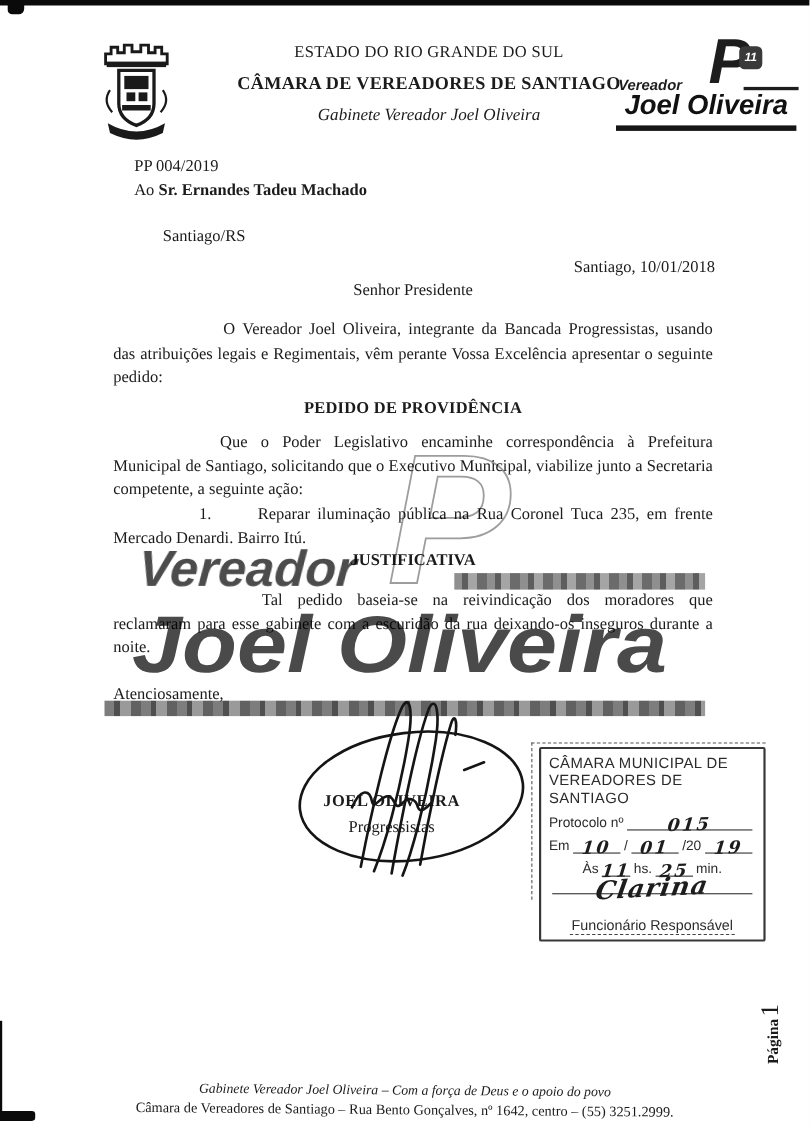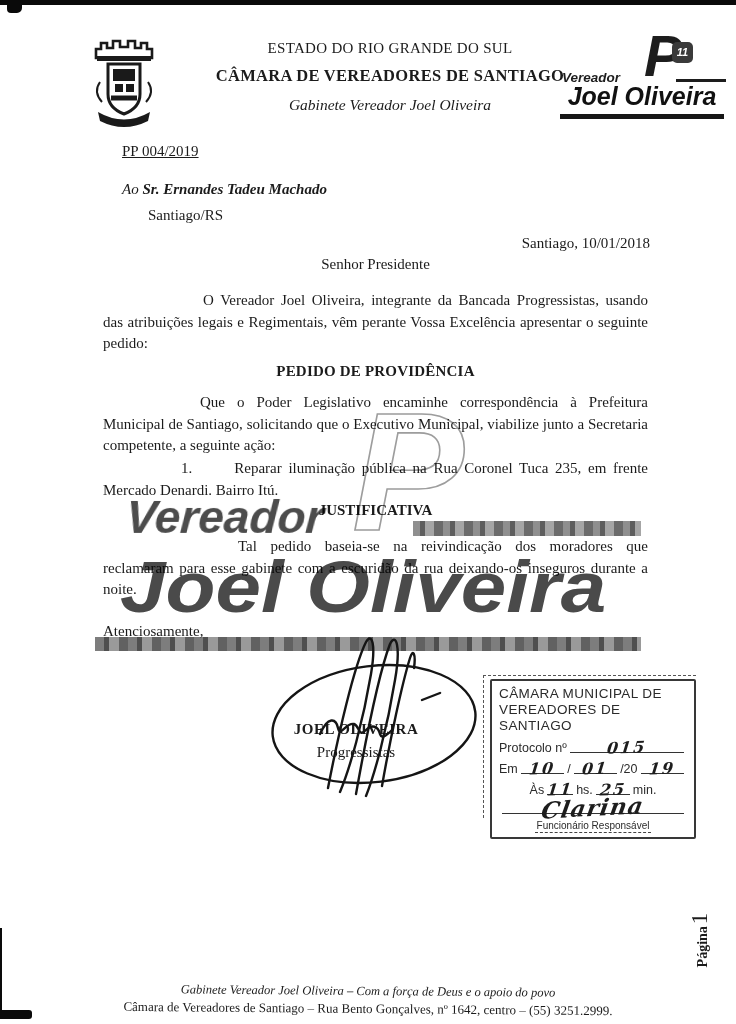--- a/index.html
+++ b/index.html
@@ -30,22 +30,22 @@
   .logo-topline{position:absolute;left:118px;top:45px;width:50px;height:3px;background:#1d1d1d;}
   .logo-vereador{position:absolute;left:4px;top:36px;font-family:"Liberation Sans",sans-serif;
                  font-weight:bold;font-style:italic;font-size:13.5px;color:#1d1d1d;}
   .logo-name{position:absolute;left:0;top:48px;width:168px;text-align:center;
              font-family:"Liberation Sans",sans-serif;font-weight:bold;font-style:italic;
              font-size:25px;color:#111;}
   .logo-underline{position:absolute;left:2px;top:80px;width:164px;height:4.5px;background:#161616;}
 
   
   .txt{position:absolute;font-size:15px;line-height:21.5px;z-index:2;}
-  .ref{left:122px;top:141px;text-decoration:underline;}
-  .addr1{left:122px;top:179px;font-style:italic;}
+  .ref{left:122px;top:141px;}
+  .addr1{left:122px;top:163px;}
   .addr1 b{font-weight:bold;}
   .addr2{left:122px;top:184px;}
   .addr3{left:122px;top:205px;margin-left:26px;}
   .dateline{right:86px;top:233px;}
   .salutation{left:103px;top:254px;width:545px;text-align:center;}
   .para{left:103px;top:0;width:545px;text-align:justify;}
   .p1{top:290px;text-indent:100px;}
   .sec-title{left:103px;top:361px;width:545px;text-align:center;font-weight:bold;letter-spacing:.2px;}
   .p2{top:392px;text-indent:97px;}
   .item{top:458px;text-indent:78px;}
@@ -75,26 +75,26 @@
   
   .signature{position:absolute;left:262px;top:632px;z-index:4;}
 
   
   .stamp{position:absolute;left:490px;top:679px;width:206px;z-index:5;
          font-family:"Liberation Sans",sans-serif;color:#2b2b2b;}
   .stamp-outer{position:absolute;left:-7px;top:-4px;width:212px;height:142px;
                border-left:1px dashed #555;border-top:1px dashed #555;}
   .stamp-box{position:relative;border:2px solid #383838;border-radius:2px;padding:5px 7px 4px 7px;background:rgba(255,255,255,.0);}
   .stamp-title{font-size:13.5px;letter-spacing:.4px;line-height:16px;}
-  .srow{display:flex;align-items:flex-start;font-size:12.5px;margin-top:7px;}
+  .srow{display:flex;align-items:flex-end;font-size:12.5px;margin-top:7px;}
   .sline{flex:1;border-bottom:1.5px solid #333;text-align:center;line-height:10px;margin:0 3px;}
   .hw{font-family:"DejaVu Serif",serif;font-style:italic;font-weight:bold;font-size:16px;
       color:#1d1d1d;letter-spacing:2px;display:inline-block;transform:skewX(-8deg) rotate(-2deg);position:relative;top:2px;}
   .hw-name{font-size:23px;letter-spacing:1px;transform:skewX(-12deg) rotate(-3deg);top:4px;}
-  .stamp-official{font-size:10px;text-align:center;margin-top:6px;}
+  .stamp-official{font-size:13px;text-align:center;margin-top:20px;}
   .stamp-official span{border-bottom:1px dashed #444;padding:0 2px 1px 2px;display:inline-block;}
 
   
   .pagenum{position:absolute;left:660px;top:900px;width:80px;height:80px;z-index:2;
            transform:rotate(-90deg);transform-origin:center;white-space:nowrap;
            font-size:14px;font-weight:bold;text-align:center;line-height:80px;}
   .pagenum .big{font-size:23px;font-weight:normal;margin-left:2px;}
   .footer{position:absolute;left:0;top:984px;width:736px;text-align:center;z-index:2;
           transform:rotate(.5deg);}
   .footer-l1{font-size:12.5px;font-style:italic;}

